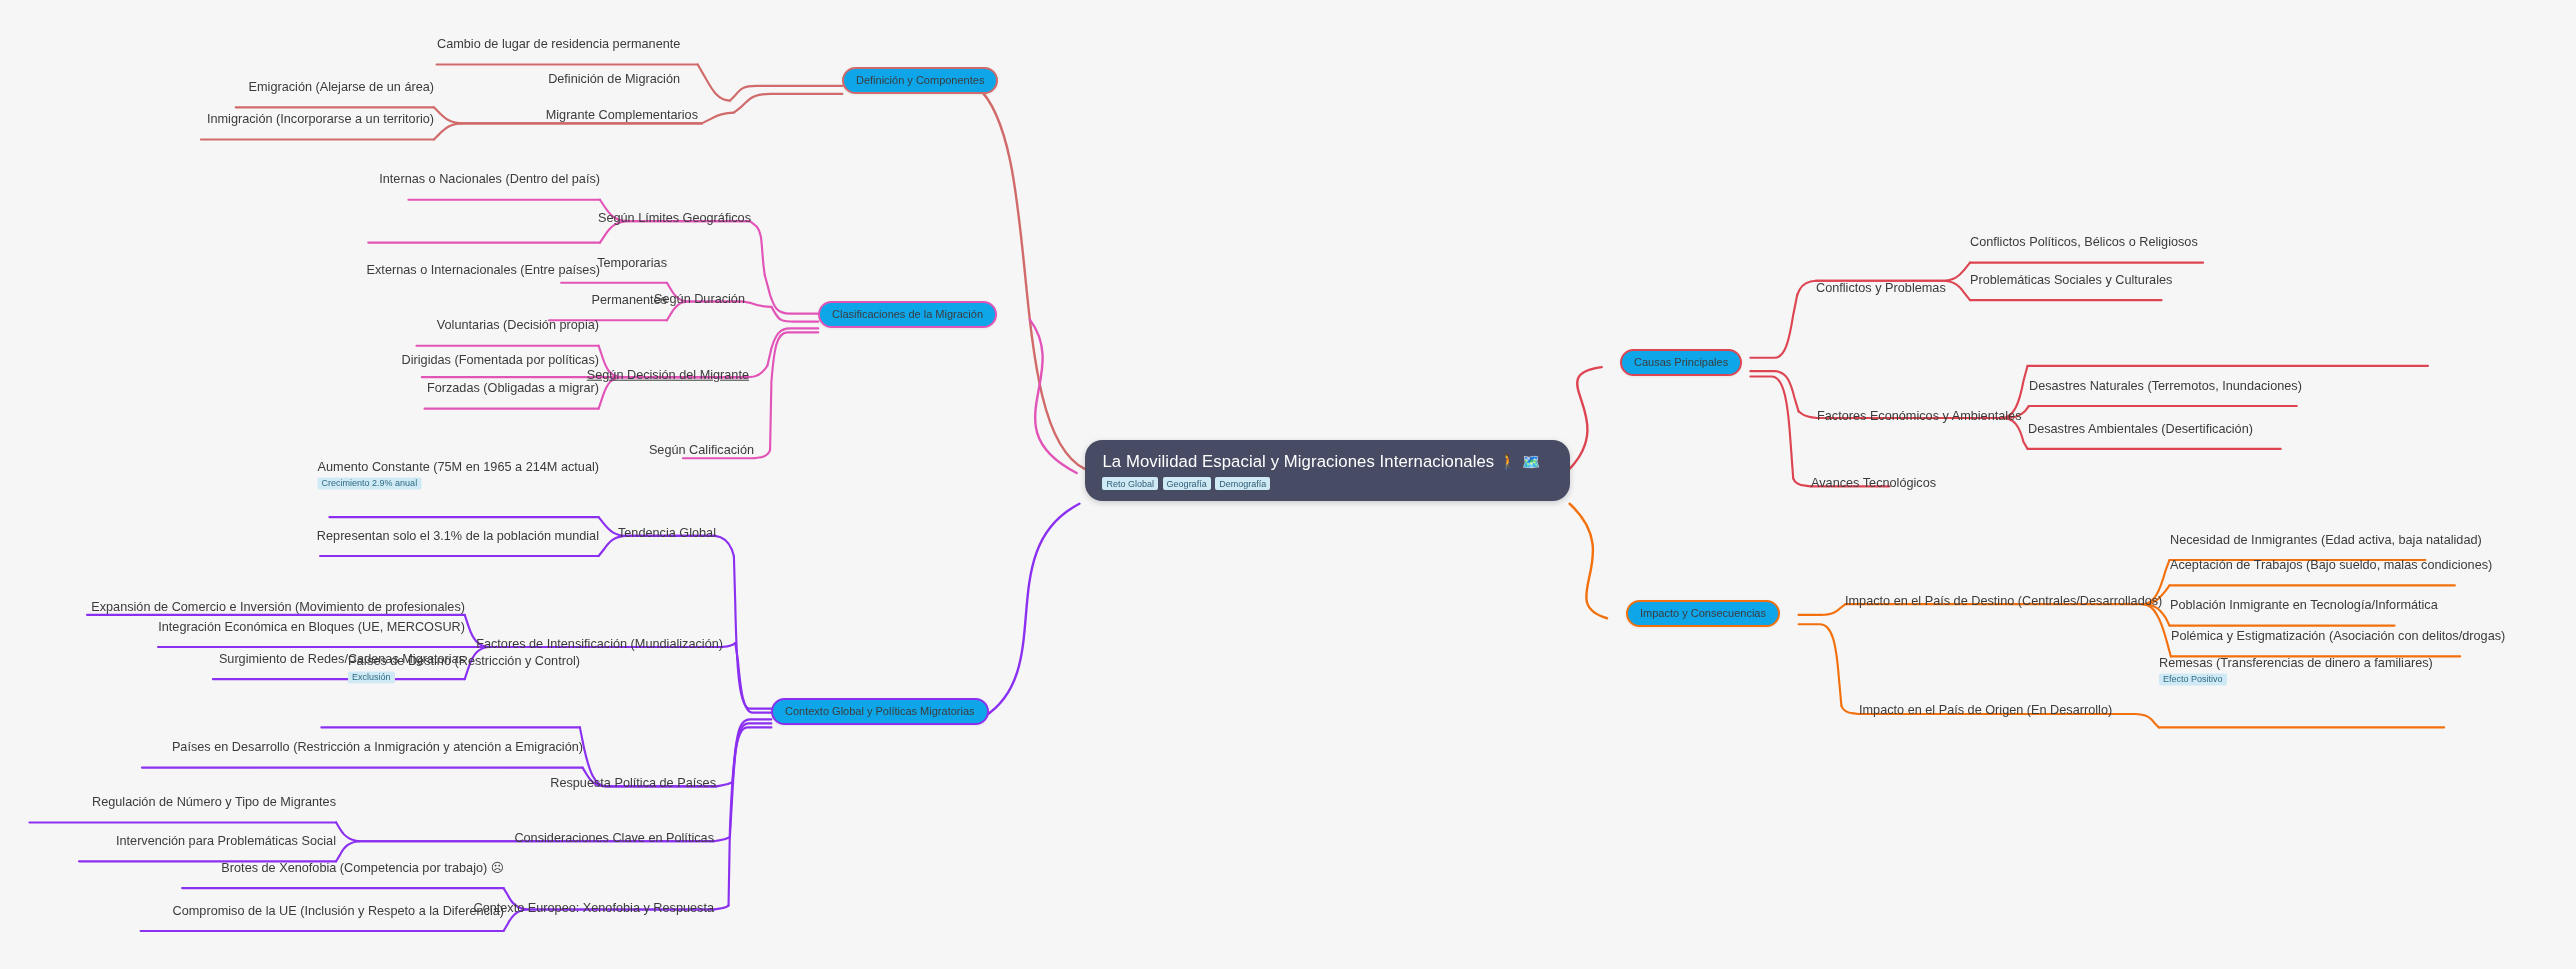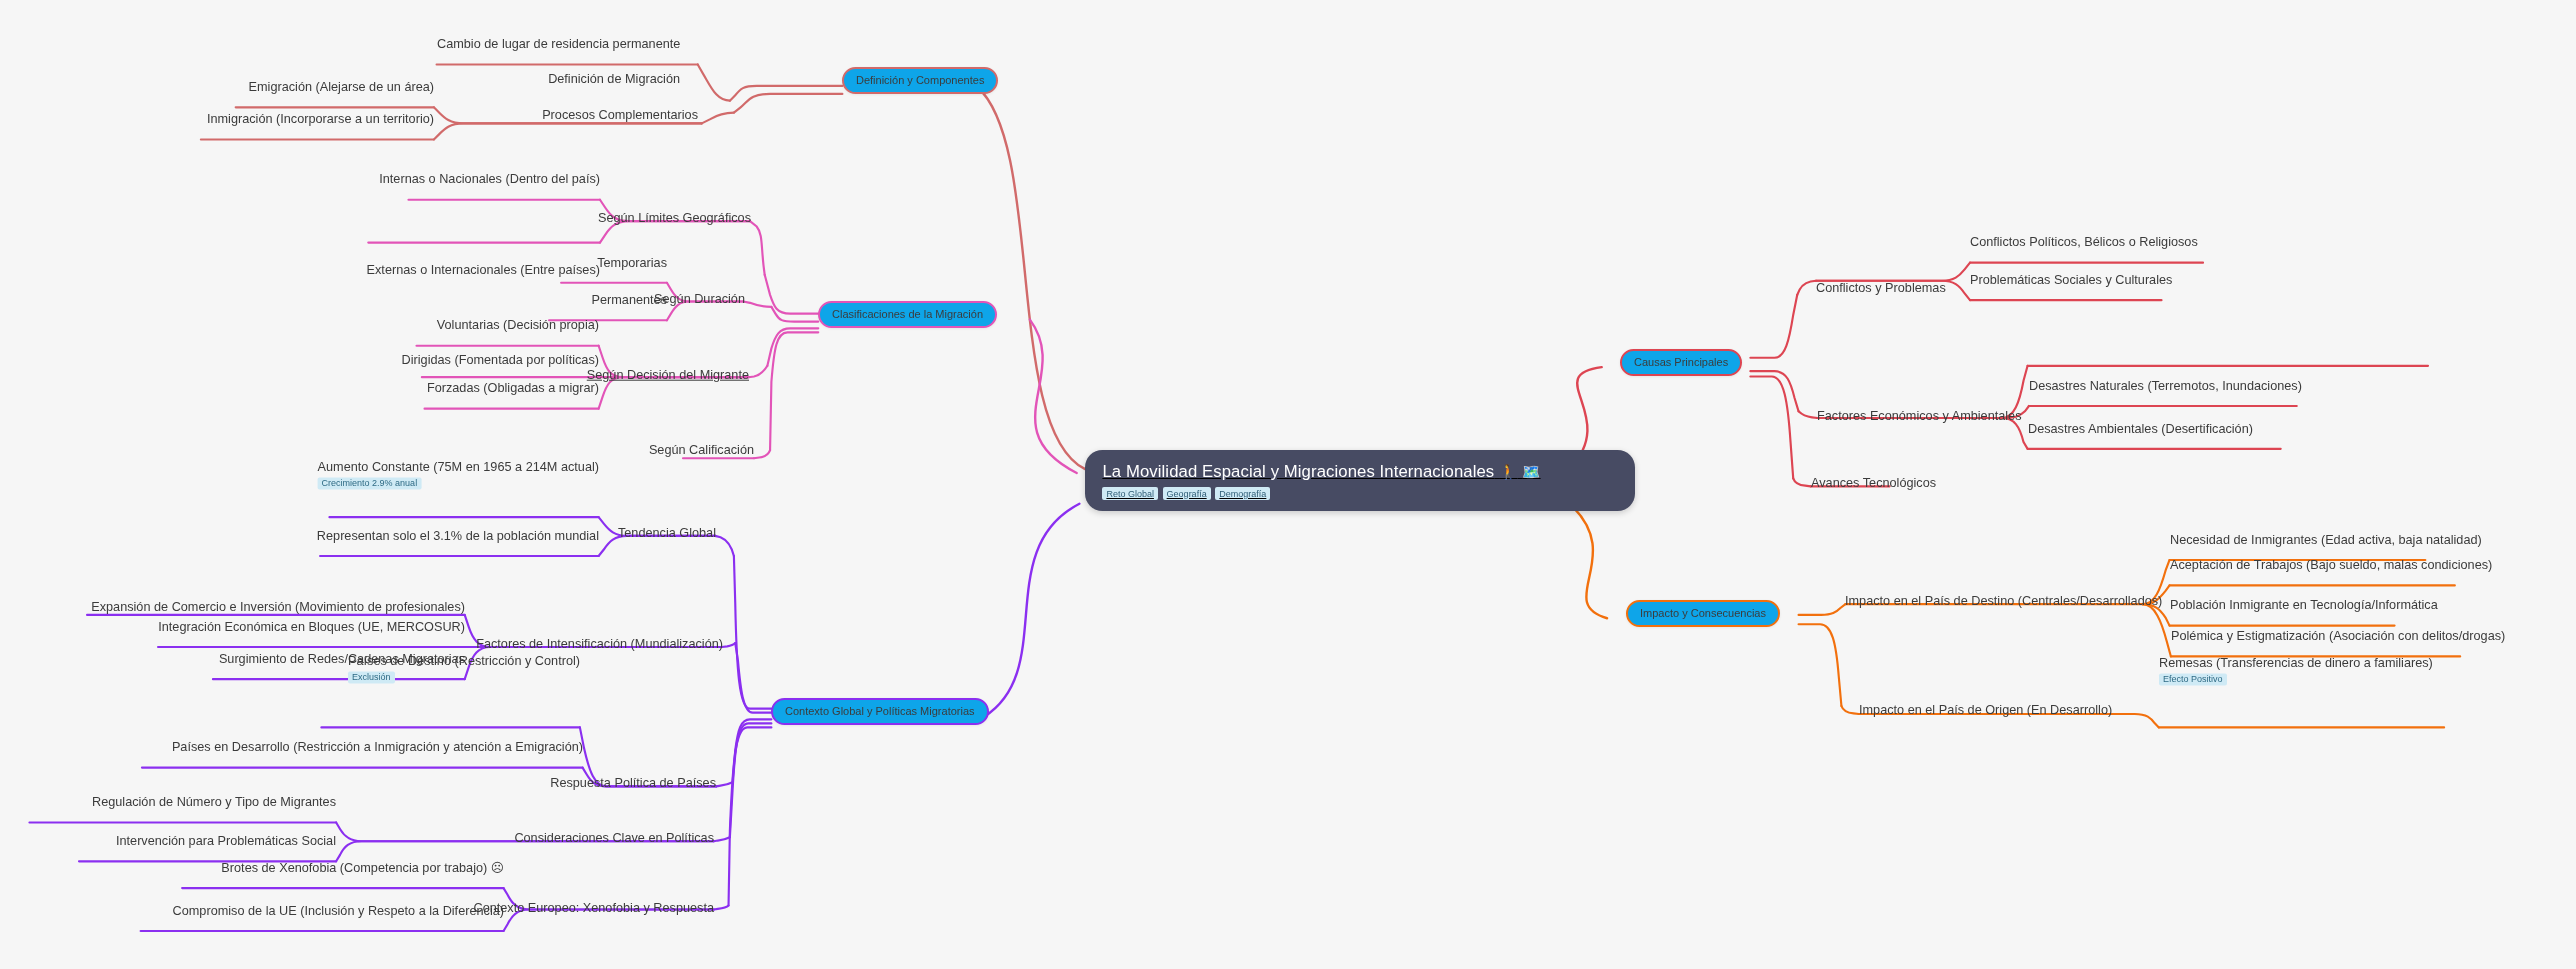--- a/index.html
+++ b/index.html
@@ -180,21 +180,21 @@
       <path d="M3240,934 L3576,934" stroke="#f2700d"></path>
       <path d="M3200,902 C3218,902 3228,928 3236,958 L3242,980" stroke="#f2700d"></path>
       <path d="M3242,980 L3674,980" stroke="#f2700d"></path>
 
       <path d="M2750,1054 C2752,1060 2758,1064 2768,1065 L2776,1066" stroke="#f2700d"></path>
       <path d="M2776,1066 L3188,1066 C3206,1066 3212,1072 3218,1080 L3224,1086" stroke="#f2700d"></path>
       <path d="M3224,1086 L3650,1086" stroke="#f2700d"></path>
     </g>
   </svg>
 
-  <div class="root" style="left:1085px; top:450px; width:550px;text-decoration:underline;">
+  <div class="root" style="left:1085px; top:440px; width:485px;">
     <div class="root-title">
       <span>La Movilidad Espacial y Migraciones Internacionales</span>
       <span class="emo">🚶</span>
       <span class="emo">🗺️</span>
     </div>
     <div class="root-tags">
       <span class="root-tag">Reto Global</span>
       <span class="root-tag">Geografía</span>
       <span class="root-tag">Demografía</span>
     </div>
@@ -206,21 +206,21 @@
 
   <div class="pill" style="left:771px; top:698px; border-color:#8b2ff0;">Contexto Global y Políticas Migratorias</div>
 
   <div class="pill" style="left:1620px; top:349px; border-color:#dd4552;">Causas Principales</div>
 
   <div class="pill" style="left:1626px; top:600px; border-color:#f2700d;">Impacto y Consecuencias</div>
 
   <div class="node" style="left:680px; top:79px; transform:translate(-100%,-50%);">Definición de Migración</div>
   <div class="node l3" style="left:437px; top:52px; transform:translateY(-100%);">Cambio de lugar de residencia permanente</div>
 
-  <div class="node" style="left:698px; top:115px; transform:translate(-100%,-50%);">Procesos Complementarios</div>
+  <div class="node" style="left:698px; top:115px; transform:translate(-100%,-50%);">Migrante Complementarios</div>
   <div class="node l3" style="left:434px; top:95px; transform:translate(-100%,-100%);">Emigración (Alejarse de un área)</div>
   <div class="node l3" style="left:434px; top:127px; transform:translate(-100%,-100%);">Inmigración (Incorporarse a un territorio)</div>
 
   <div class="node" style="left:751px; top:218px; transform:translate(-100%,-50%);">Según Límites Geográficos</div>
   <div class="node l3" style="left:600px; top:187px; transform:translate(-100%,-100%);">Internas o Nacionales (Dentro del país)</div>
   <div class="node l3" style="left:600px; top:230px; transform:translate(-100%,-100%);margin-top:48px;">Externas o Internacionales (Entre países)</div>
 
   <div class="node" style="left:745px; top:299px; transform:translate(-100%,-50%);">Según Duración</div>
   <div class="node l3" style="left:667px; top:271px; transform:translate(-100%,-100%);">Temporarias</div>
   <div class="node l3" style="left:667px; top:308px; transform:translate(-100%,-100%);">Permanentes</div>

